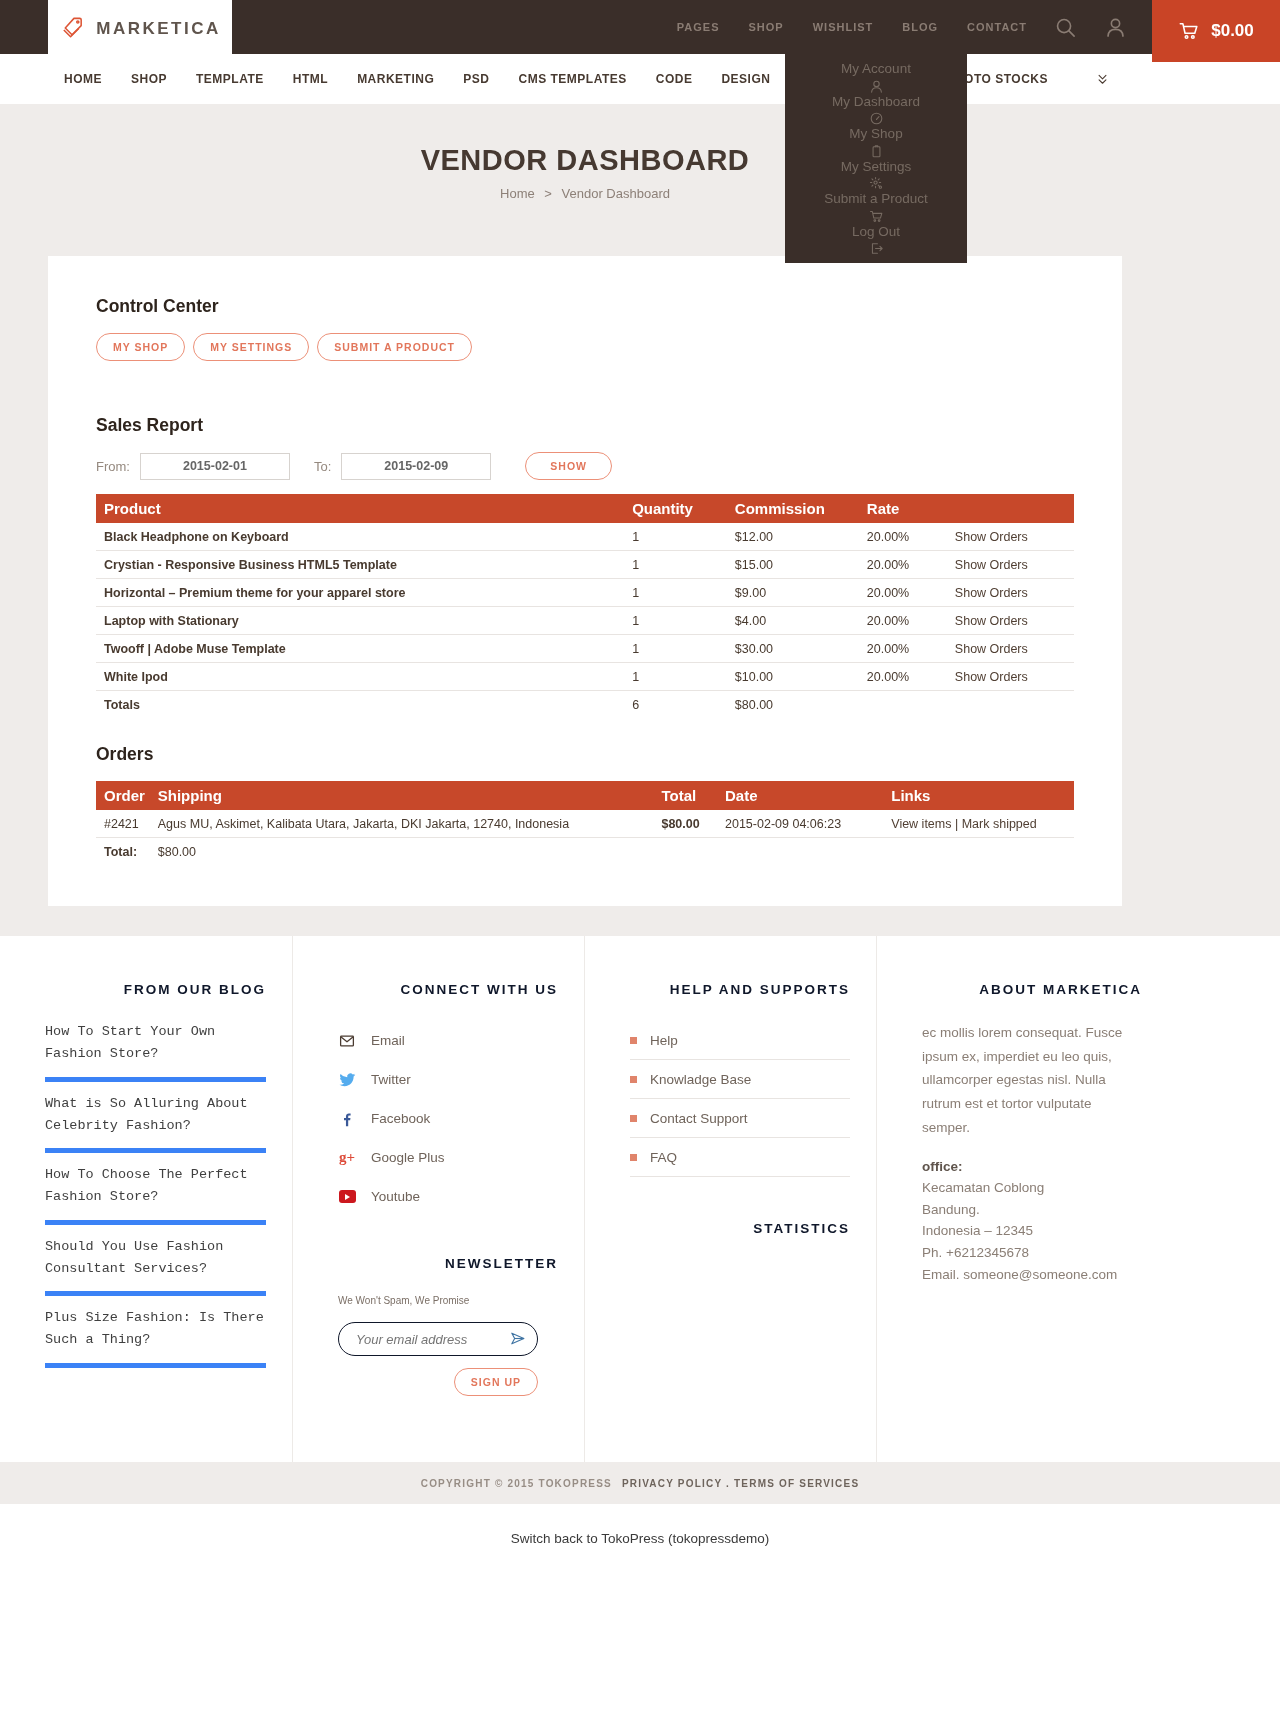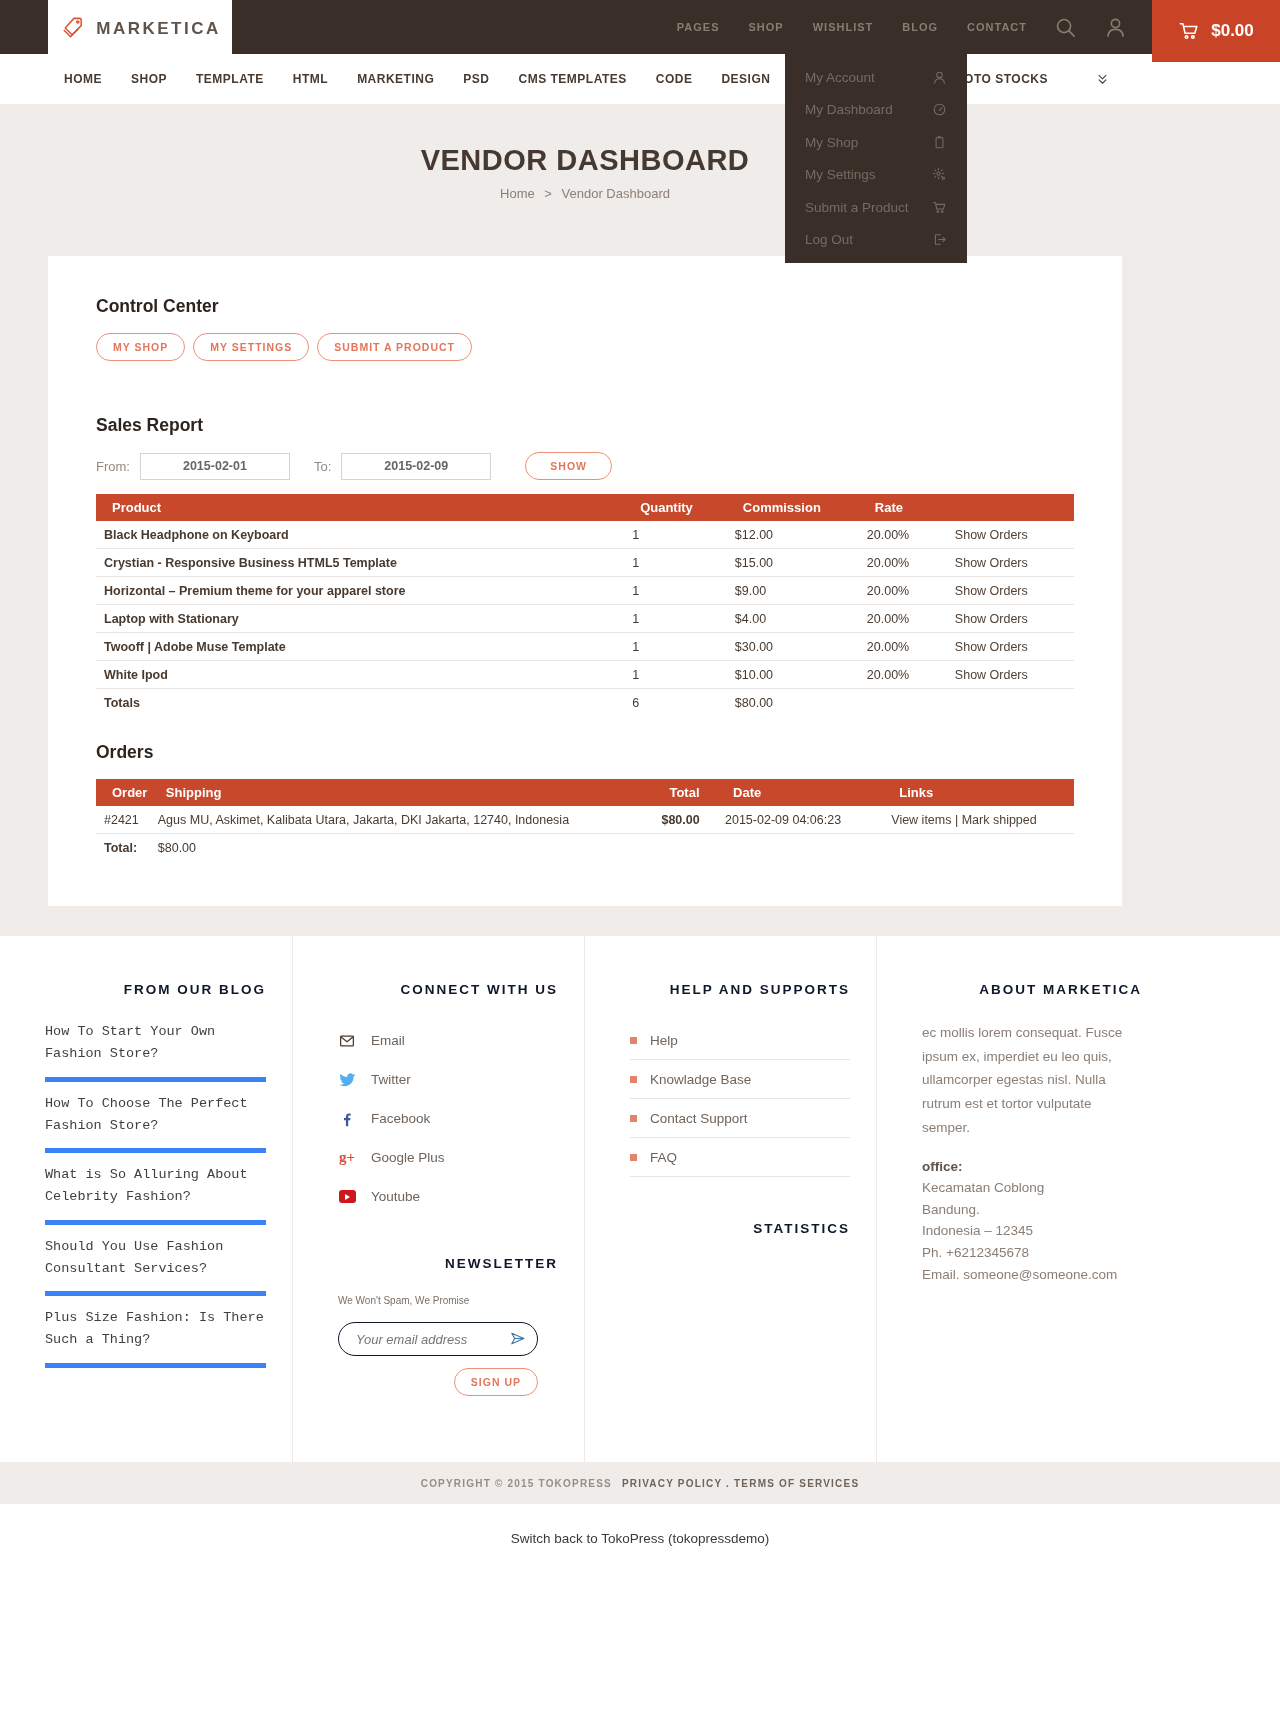--- a/index.html
+++ b/index.html
@@ -20,21 +20,21 @@
 
   
   .mainnav{height:50px;background:#fff;display:flex;align-items:center;padding-left:64px;}
   .nav-items{display:flex;gap:29px;align-items:center;}
   .nav-link{font-size:12px;font-weight:bold;letter-spacing:.5px;color:#473a31;cursor:pointer;white-space:nowrap;}
   .nav-item-e{width:118px;overflow:hidden;}
   .nav-more{width:15px;height:15px;color:#4a3b31;margin-left:auto;margin-right:170px;cursor:pointer;display:inline-block;}
 
   
   .dropdown{position:absolute;left:785px;top:54px;width:182px;background:#3a2e29;z-index:40;padding:7px 0;}
-  .dd-row{display:flex;align-items:center;justify-content:space-between;height:32.5px;padding:0 20px;color:#766a61;font-size:13.5px;cursor:pointer;}
+  .dd-row{display:flex;align-items:center;justify-content:space-between;height:32.5px;padding:0 20px;color:#766a61;font-size:13.5px;cursor:pointer;flex-direction:column;}
   .dd-ico{width:15px;height:15px;display:inline-block;}
 
   
   .hero{width:1074px;margin-left:48px;height:152px;box-sizing:border-box;text-align:center;padding-top:40px;}
   .hero h1{margin:0;font-size:29px;font-weight:bold;letter-spacing:.5px;color:#463931;}
   .crumb{margin-top:9px;font-size:13px;color:#8d8078;}
   .crumb span{margin:0 3px;}
   .crumb-home{cursor:pointer;}
 
   
@@ -43,21 +43,21 @@
   .mt{margin-top:54px;}
   .mt2{margin-top:26px;}
   .btn-row{display:flex;gap:8px;}
   .pill{background:#fff;border:1.5px solid #ec9078;color:#e2765b;border-radius:15px;padding:7px 16px;font-size:10.5px;font-weight:bold;letter-spacing:1px;font-family:inherit;cursor:pointer;}
   .filter-row{display:flex;align-items:center;margin-top:16px;font-size:13px;color:#95897f;}
   .filter-row label{margin-right:10px;}
   .date-input{width:150px;height:27px;border:1px solid #d7d3cf;text-align:center;font-size:12.5px;color:#666;font-weight:bold;font-family:inherit;box-sizing:border-box;margin-right:24px;background:#fff;}
   .show-btn{padding:7px 24px;margin-left:10px;border-radius:16px;}
 
   .tbl{width:100%;border-collapse:collapse;margin-top:14px;table-layout:fixed;}
-  .tbl th{background:#c7482a;color:#fff;text-align:left;font-size:13px;font-weight:bold;padding:6px 16px;}
+  .tbl th{background:#c7482a;color:#fff;text-align:left;font-size:15px;font-weight:bold;padding:6px 8px;}
   .tbl td{font-size:12.5px;color:#483a2f;padding:6.5px 8px;border-bottom:1px solid #e8e4e1;overflow:hidden;white-space:nowrap;}
   .prod{font-weight:bold;color:#6d5a49;}
   .ship{color:#7d6a5a;}
   .bold{font-weight:bold;}
   .tbl-link{color:#503f33;text-decoration:none;cursor:pointer;}
   .totals-row td{border-bottom:none;}
 
   
   .footer{background:#fff;height:526px;margin-top:30px;display:flex;box-sizing:border-box;}
   .fcol{width:292px;box-sizing:border-box;padding:46px 26px 0 45px;}
@@ -355,22 +355,22 @@
           </tr>
         </tbody>
     </table>
   </main>
 
   <footer class="footer">
     <div class="fcol">
       <h3>FROM OUR BLOG</h3>
       <ul class="blog-list" id="blog-list">
           <li>How To Start Your Own Fashion Store?</li>
+          <li>What is So Alluring About Celebrity Fashion?</li>
           <li>How To Choose The Perfect Fashion Store?</li>
-          <li>What is So Alluring About Celebrity Fashion?</li>
           <li>Should You Use Fashion Consultant Services?</li>
           <li>Plus Size Fashion: Is There Such a Thing?</li>
         </ul>
     </div>
     <div class="fcol">
       <h3>CONNECT WITH US</h3>
       <div id="connect-list">
           <div class="soc-row">
             <span class="soc-ico ico-dark">
               <svg viewBox="0 0 24 24" fill="none" stroke="currentColor" stroke-width="1.7" stroke-linecap="round" stroke-linejoin="round">

